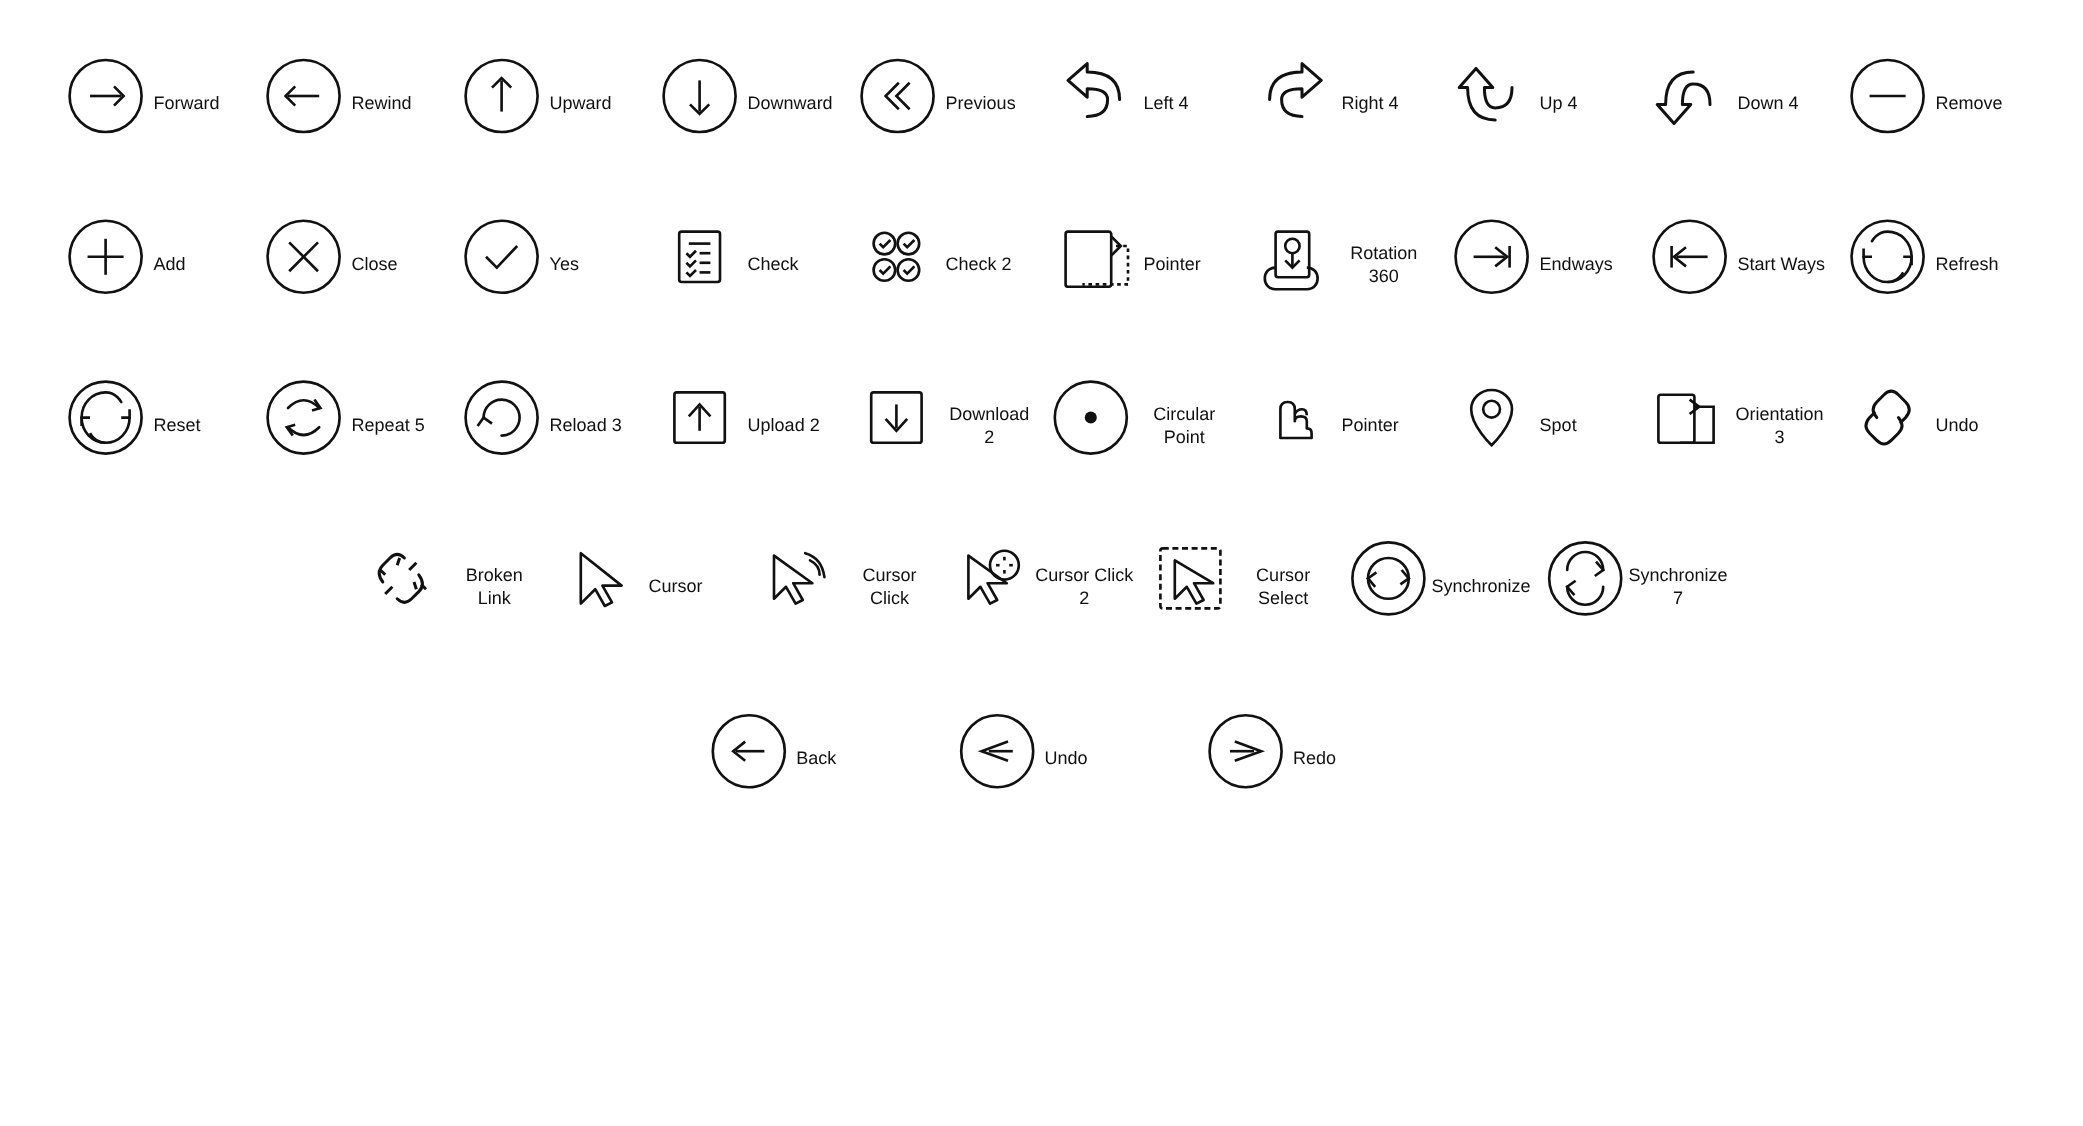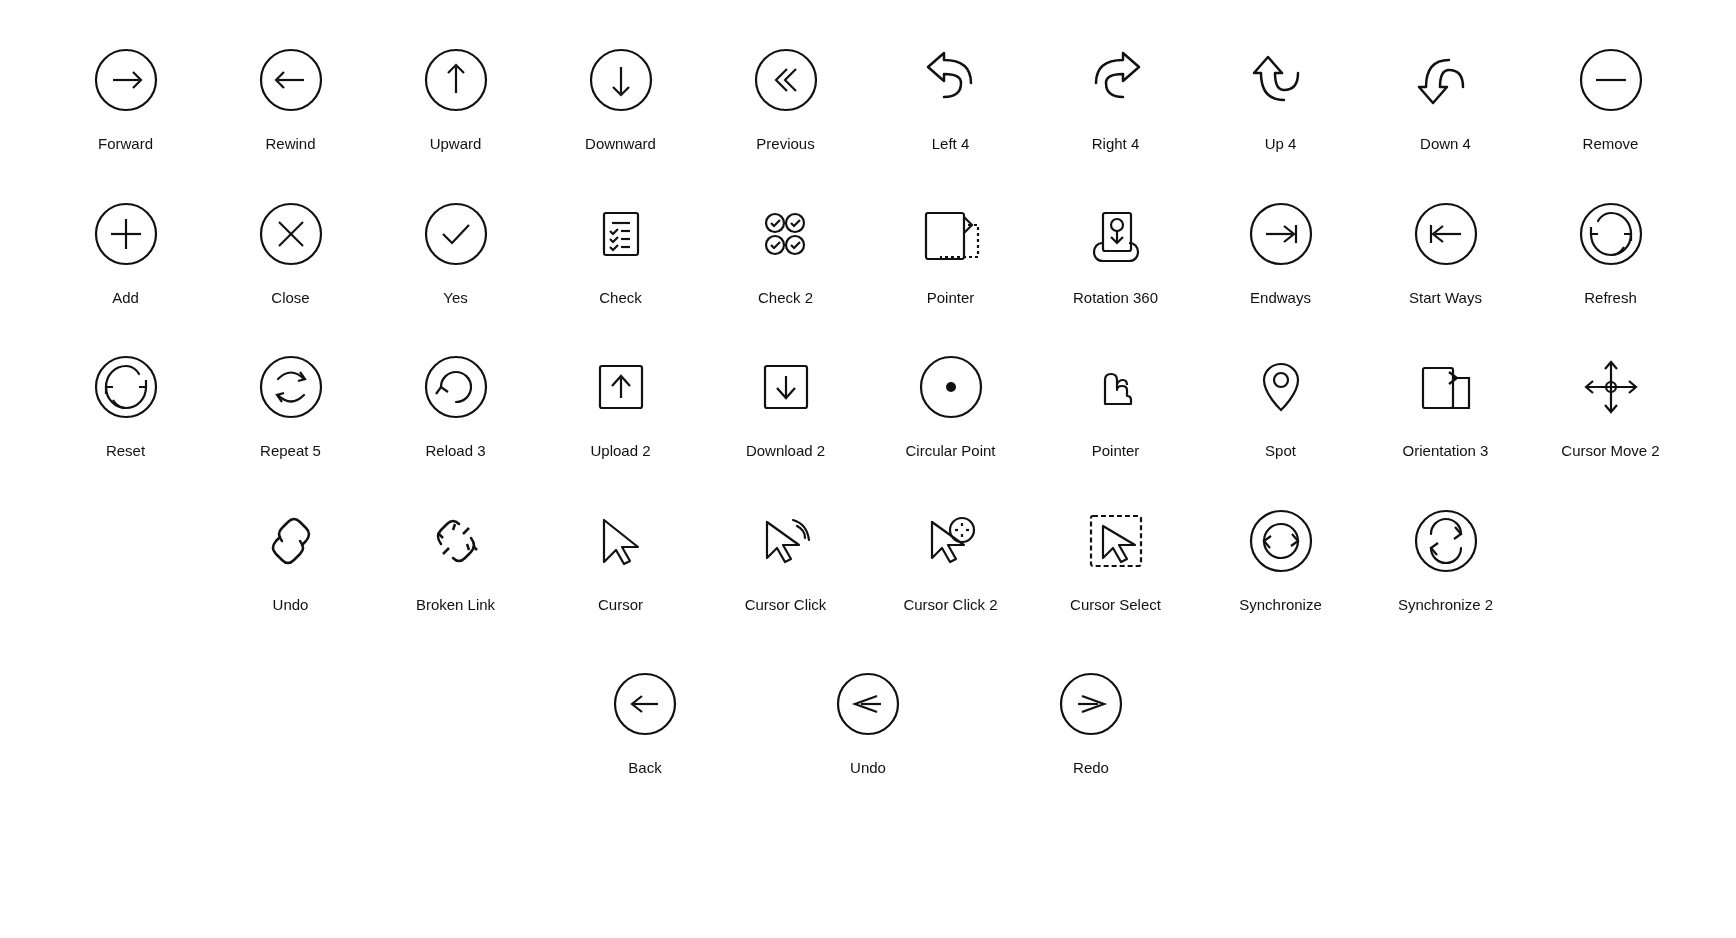--- a/index.html
+++ b/index.html
@@ -12,21 +12,21 @@
     .icon-grid {
       display: flex;
       flex-wrap: wrap;
       justify-content: center;
       gap: 0 10px;
       max-width: 1700px;
       margin: 0 auto;
     }
     .icon-item {
       display: flex;
-      flex-direction: column;
+      flex-direction: row;
       align-items: center;
       width: 155px;
       margin-bottom: 40px;
     }
     .icon-wrapper {
       width: 80px;
       height: 80px;
       display: flex;
       align-items: center;
       justify-content: center;
@@ -368,34 +368,20 @@
       <svg width="70" height="70" viewBox="0 0 70 70" fill="none" stroke="#111" stroke-width="2.2">
         <rect x="12" y="16" width="30" height="40" rx="2"></rect>
         <path d="M42 26 L58 26 L58 56 L30 56"></path>
         <polyline points="38,20 46,26 38,32"></polyline>
       </svg>
     </div>
     <span class="icon-label">Orientation 3</span>
   </div>
 
 
-  <div class="icon-item">
-    <div class="icon-wrapper">
-      <svg width="70" height="70" viewBox="0 0 70 70" fill="none" stroke="#111" stroke-width="2.2">
-        <line x1="35" y1="10" x2="35" y2="60"></line>
-        <line x1="10" y1="35" x2="60" y2="35"></line>
-        <polyline points="29,17 35,10 41,17"></polyline>
-        <polyline points="29,53 35,60 41,53"></polyline>
-        <polyline points="17,29 10,35 17,41"></polyline>
-        <polyline points="53,29 60,35 53,41"></polyline>
-        <circle cx="35" cy="35" r="5"></circle>
-      </svg>
-    </div>
-    <span class="icon-label">Cursor Move 2</span>
-  </div>
 
   <div class="icon-item">
     <div class="icon-wrapper">
       <svg width="70" height="70" viewBox="0 0 70 70" fill="none" stroke="#111" stroke-width="2.5">
         <path d="M26 35 Q20 28 26 22 L32 16 Q38 10 44 16 L50 22 Q56 28 50 35 L46 39" stroke-linecap="round" stroke-linejoin="round"></path>
         <path d="M44 35 Q50 42 44 48 L38 54 Q32 60 26 54 L20 48 Q14 42 20 35 L24 31" stroke-linecap="round" stroke-linejoin="round"></path>
       </svg>
     </div>
     <span class="icon-label">Undo</span>
   </div>
@@ -476,26 +462,26 @@
   <div class="icon-item">
     <div class="icon-wrapper">
       <svg width="70" height="70" viewBox="0 0 70 70" fill="none" stroke="#111" stroke-width="2.2">
         <circle cx="35" cy="35" r="30"></circle>
         <path d="M20 28 A15 15 0 0 1 50 28" stroke-linecap="round"></path>
         <polyline points="44,21 50,28 43,33"></polyline>
         <path d="M50 42 A15 15 0 0 1 20 42" stroke-linecap="round"></path>
         <polyline points="26,49 20,42 27,37"></polyline>
       </svg>
     </div>
-    <span class="icon-label">Synchronize 2</span>
+    <span class="icon-label">Synchronize 7</span>
   </div>
 
 </div>
 
-<div style="display:flex; justify-content:center; gap:68px; margin-top:10px; margin-bottom:40px;">
+<div style="display:flex; justify-content:center; gap:52px; margin-top:10px; margin-bottom:40px;">
 
   <div class="icon-item">
     <div class="icon-wrapper">
       <svg width="70" height="70" viewBox="0 0 70 70" fill="none" stroke="#111" stroke-width="2.2">
         <circle cx="35" cy="35" r="30"></circle>
         <line x1="48" y1="35" x2="24" y2="35"></line>
         <polyline points="32,27 22,35 32,43"></polyline>
       </svg>
     </div>
     <span class="icon-label">Back</span>

